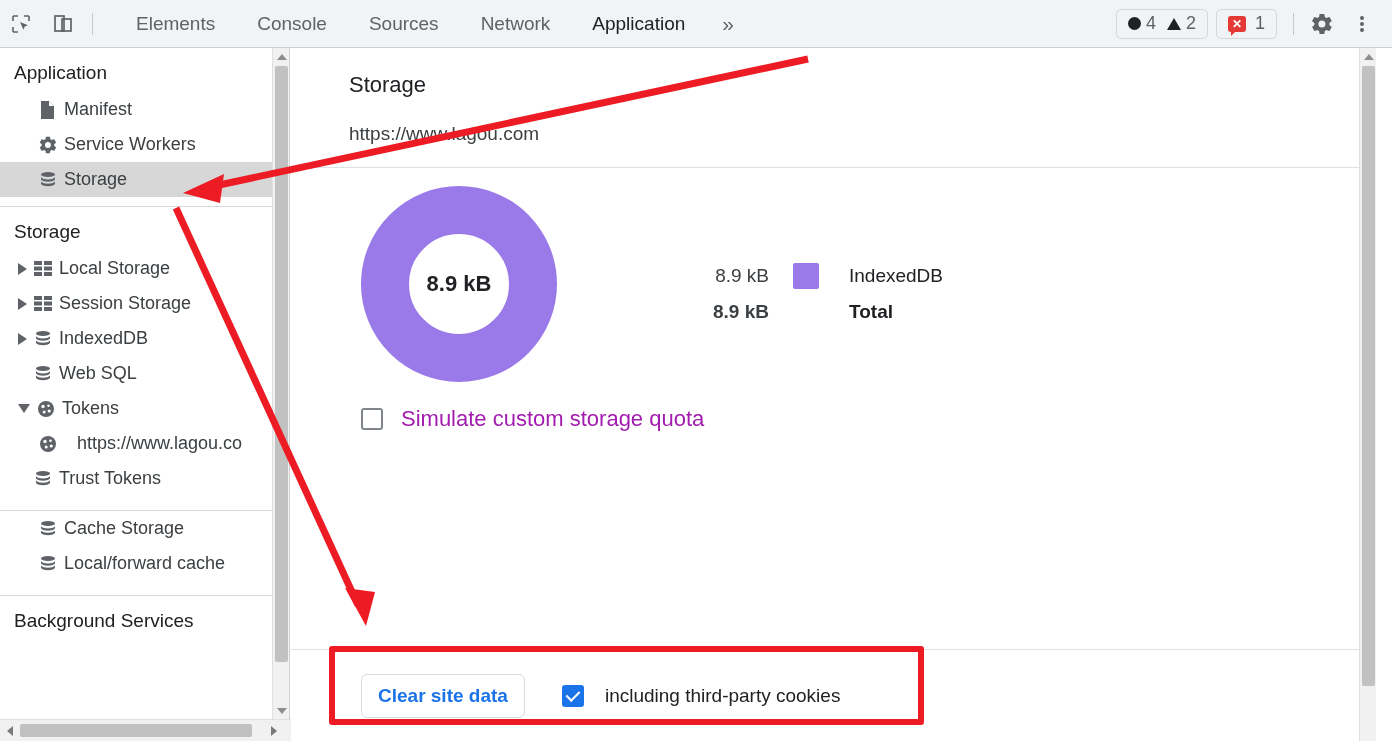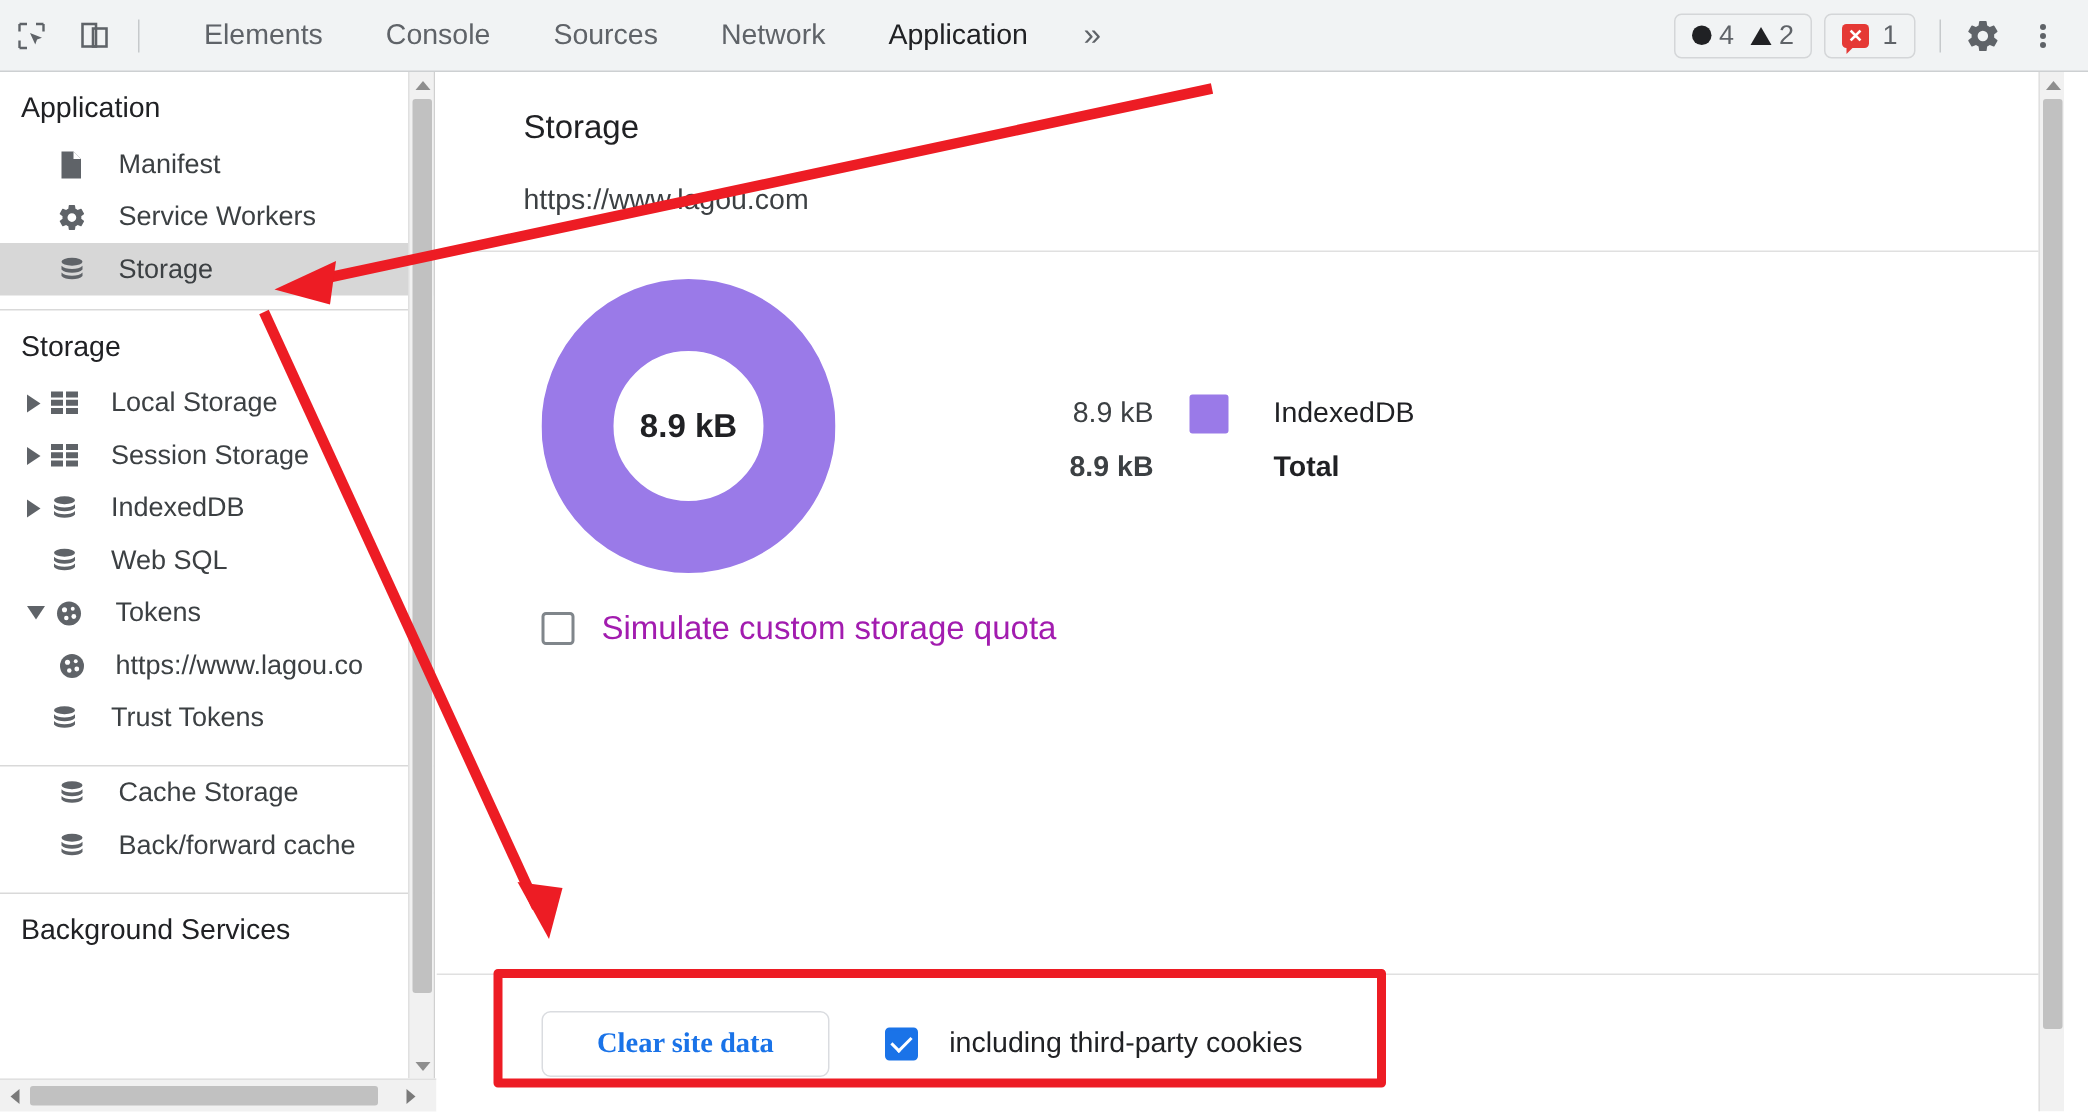--- a/index.html
+++ b/index.html
@@ -88,21 +88,21 @@
   .section-title {
     font-size: 19px; color: #202124; padding: 14px 0 8px 14px;
   }
   .tree-item {
     display: flex; align-items: center;
     height: 35px; padding-left: 38px; font-size: 18px; color: #3c4043;
     white-space: nowrap;
   }
   .tree-item.selected { background: #d7d7d7; }
   .tree-item .ico { width: 26px; display: flex; align-items: center; flex: 0 0 26px; }
-  .tree-item .lbl { margin-left: 15px; }
+  .tree-item .lbl { margin-left: 0; }
   .tree-item.has-arrow { padding-left: 18px; }
   .arrow-right {
     width: 0; height: 0; margin-right: 6px;
     border-top: 6px solid transparent; border-bottom: 6px solid transparent;
     border-left: 9px solid #5f6368;
   }
   .arrow-down {
     width: 0; height: 0; margin-right: 6px;
     border-left: 6px solid transparent; border-right: 6px solid transparent;
     border-top: 9px solid #5f6368;
@@ -161,25 +161,25 @@
   }
   .quota-label { font-size: 22px; color: #a21caf; margin-left: 18px; }
 
   
   .action-rule { position: absolute; left: 0; top: 601px; width: 1085px; height: 1px; background: #e0e0e0; }
   .action-bar {
     position: absolute; left: 0; top: 602px; width: 1085px; height: 91px;
     display: flex; align-items: center; padding-left: 70px;
   }
   .clear-btn {
-    height: 44px; padding: 0 36px;
+    height: 44px; padding: 0 16px;
     border: 1px solid #dadce0; border-radius: 6px; background: #fff;
     font-size: 19px; font-weight: bold; color: #1a73e8;
     display: flex; align-items: center;
-    font-family: Liberation Serif, serif;
+    font-family: Liberation Sans, sans-serif;
   }
   .third-party { display: flex; align-items: center; margin-left: 37px; }
   .third-party .tp-label { font-size: 19px; color: #202124; margin-left: 21px; }
 
   
   .vscroll {
     position: absolute; width: 17px; background: #f1f1f1;
     border-left: 1px solid #e0e0e0;
   }
   .vscroll .track-btn {
@@ -451,21 +451,21 @@
     <div class="tree-item">
       <span class="ico">
         <svg width="20" height="20" viewBox="0 0 20 20">
             <g fill="#5f6368">
               <ellipse cx="10" cy="4.5" rx="7" ry="2.6"></ellipse>
               <path d="M3 7.2c1.3 1.5 4 2.2 7 2.2s5.7-.7 7-2.2v2.4c-1.3 1.5-4 2.2-7 2.2s-5.7-.7-7-2.2z"></path>
               <path d="M3 11.6c1.3 1.5 4 2.2 7 2.2s5.7-.7 7-2.2V14c-1.3 1.5-4 2.2-7 2.2s-5.7-.7-7-2.2z"></path>
             </g>
           </svg>
       </span>
-      <span class="lbl">Back/forward cache</span>
+      <span class="lbl">Local/forward cache</span>
     </div>
 
     <div class="divider" style="margin-top:14px"></div>
 
     <div class="section-title">Background Services</div>
   </div>
 
   <div class="vscroll" style="top:0; right:0; height:671px;">
     <div class="track-btn">
         <span class="up-tri"></span>

